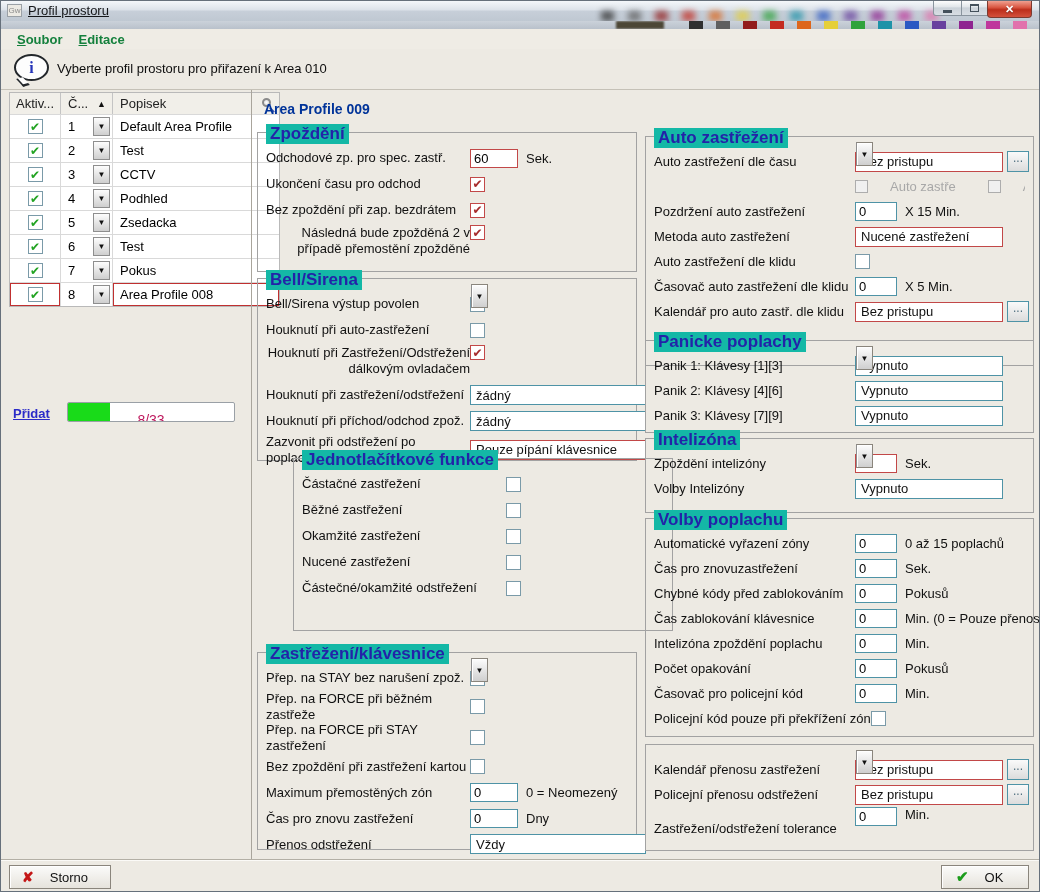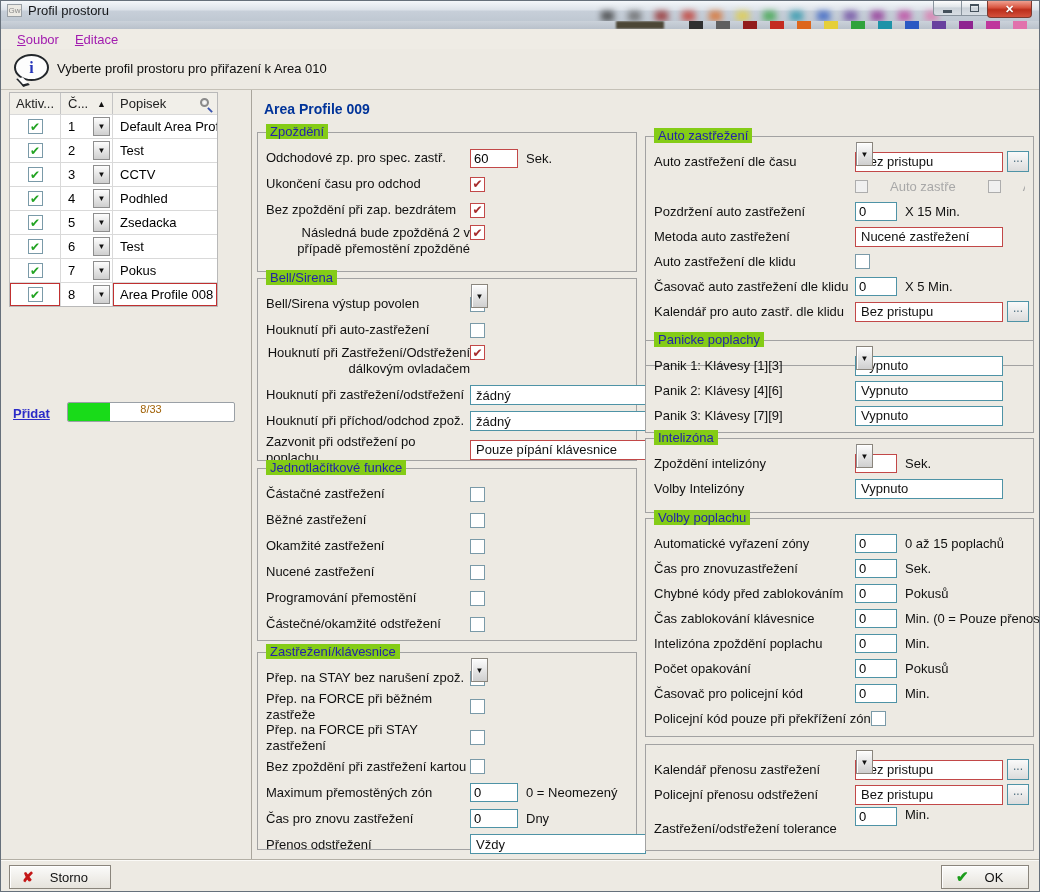--- a/index.html
+++ b/index.html
@@ -6,21 +6,21 @@
   html,body { background:#9aa5ad; }
   body { font-family:"Liberation Sans", sans-serif; }
   .window{ position:relative; width:1040px; height:892px; background:#EDEAE3;
            border:1px solid #66707B; overflow:hidden; }
 
   
   .titlebar{ position:relative; height:20px;
     background:linear-gradient(#F4F7FA,#DCE2E9 45%,#C7CFD9 50%,#BFC8D2); overflow:hidden; }
   .win-icon{ position:absolute; left:6px; top:3px; width:15px; height:13px; background:#ECEAE4;
     border:1px solid #9AA0A6; font-size:8px; color:#8A8A8A; line-height:11px; text-align:center; }
-  .title{ position:absolute; left:27px; top:2px; font-size:13px; color:#15171A; }
+  .title{ position:absolute; left:27px; top:2px; font-size:13px; color:#15171A;text-decoration:underline; }
   .blur-dots{ position:absolute; left:600px; top:10px; height:10px; display:flex; gap:14px;
     filter:blur(3px); opacity:.75; }
   .blur-dots i{ width:13px; height:10px; display:block; }
   .caption-buttons{ position:absolute; right:7px; top:0; display:flex; }
   .cap-btn{ height:15px; border:1px solid #8A949E; border-top:none;
     background:linear-gradient(#FDFDFD,#E3E7EB 40%,#CBD2D9 50%,#D8DDE3);
     display:flex; align-items:center; justify-content:center; margin-left:-1px; }
   .cap-btn.min{ width:29px; border-radius:0 0 0 3px; }
   .cap-btn.max{ width:27px; }
   .cap-btn.close{ width:45px; height:17px; border-radius:0 0 4px 4px; border-color:#7C3A30;
@@ -32,34 +32,34 @@
   
   .palette-strip{ position:relative; height:8px;
     background:linear-gradient(#CBD2DA,#B9C1CB); overflow:hidden; }
   .palette-strip i{ position:absolute; top:0; width:14px; height:8px; display:block; }
   .palette-strip .blob{ left:615px; width:48px; background:#4C4736; filter:blur(1px); }
 
   
   .client{ position:relative; height:864px; background:#EDEAE3; }
   .menubar{ height:20px; padding-left:8px; display:flex; align-items:center; font-size:13px;
     background:#EFECE5; }
-  .menu-item{ padding:1px 8px; color:#a21caf; cursor:default; }
+  .menu-item{ padding:1px 8px; color:#15803d; cursor:default;font-weight:bold; }
   .infobar{ position:relative; height:40px; }
   .info-icon{ position:absolute; left:13px; top:5px; width:35px; height:27px; background:#FDFDFD;
     border:2px solid #23272B; border-radius:50%; display:flex; align-items:center; justify-content:center; }
   .info-icon .i{ font-family:"Liberation Serif",serif; font-weight:bold; font-size:16px; color:#2433B8; }
   .info-icon .tail{ position:absolute; left:3px; bottom:-7px; width:8px; height:8px; background:#FDFDFD;
     border-left:2px solid #23272B; border-bottom:2px solid #23272B; transform:skewX(35deg) rotate(-12deg); }
   .info-text{ position:absolute; left:56px; top:12px; font-size:13px; color:#0E0E0E; }
 
   .content{ position:relative; height:770px; border-top:1px solid #C5C1B7; }
   .vdiv{ position:absolute; left:250px; top:0; bottom:0; width:1px; background:#A9A59C; }
 
   
-  .ptable{ position:absolute; left:8px; top:2px; width:209px; border:1px solid #B9B9B9; background:#fff; }
+  .ptable{ position:absolute; left:8px; top:2px; width:271px; border:1px solid #B9B9B9; background:#fff; }
   .prow{ display:flex; height:24px; border-top:1px solid #D9D9D9; background:#fff; }
   .prow.header{ height:21px; background:#F1EFE9; border-top:none; font-size:13px; color:#222; }
   .pcell{ display:flex; align-items:center; position:relative; }
   .c-active{ width:50px; justify-content:center; }
   .c-num{ width:52px; border-left:1px solid #D9D9D9; padding-left:7px; font-size:13px; }
   .c-label{ flex:1; border-left:1px solid #D9D9D9; padding-left:7px; font-size:13px; white-space:nowrap; overflow:hidden; }
   .prow.header .c-num,.prow.header .c-label{ border-left:1px solid #C4C4C4; }
   .prow.header .c-active{ justify-content:flex-start; padding-left:6px; }
   .sort-icon{ position:absolute; right:6px; font-size:9px; color:#111; }
   .search-icon{ position:absolute; right:5px; width:12px; height:12px; }
@@ -78,32 +78,32 @@
   .cb.red.checked::after{ color:#A62B2B; }
   .cb.disabled{ width:13px; height:13px; border-color:#ADADAD; background:#F0F0F0; }
   .prow.selected .c-active{ box-shadow:inset 0 0 0 1px #C03030; }
   .prow.selected .c-label{ box-shadow:inset 0 0 0 1px #C03030; }
 
   .add-link{ position:absolute; left:12px; top:316px; font-size:13px; font-weight:bold;
     color:#2B2BC8; text-decoration:underline; cursor:pointer; }
   .progress{ position:absolute; left:66px; top:312px; width:168px; height:20px; background:#fff;
     border:1px solid #9AA0A6; border-radius:2px; overflow:hidden; }
   .progress .fill{ position:absolute; left:0; top:0; bottom:0; background:#19DB19; }
-  .progress .ptext{ position:absolute; left:0; right:0; top:0; text-align:center; font-size:11px; color:#a16207; }
+  .progress .ptext{ position:absolute; left:0; right:0; top:9px; text-align:center; font-size:14px; color:#be185d; }
 
   
   .main{ position:absolute; left:251px; right:0; top:0; bottom:0; overflow:hidden; }
   .profile-title{ position:absolute; left:12px; top:11px; font-size:14px; font-weight:bold; color:#003399; }
   .col{ position:absolute; top:0; }
   .col-mid{ left:5px; width:380px; }
   .col-right{ left:393px; width:389px; }
 
   .group{ position:absolute; left:0; width:100%; border:1px solid #A2A2A2; padding:12px 8px 0 8px; }
-  .gtitle{ position:absolute; top:-9px; left:8px; background:#84cc16; padding:0 4px;
-    color:#2323A8; font-size:13px; white-space:nowrap; }
+  .gtitle{ position:absolute; top:-9px; left:8px; background:#14b8a6; padding:0 4px;
+    color:#2323A8; font-size:17px; white-space:nowrap;font-weight:bold; }
 
   .frow{ display:flex; align-items:center; min-height:26px; }
   .col-right .frow{ min-height:25px; }
   .frow.tw{ min-height:39px; align-items:flex-start; padding-top:2px;text-align:right; }
   .flabel{ font-size:13px; color:#111; line-height:1.2; white-space:pre-line; }
   .col-mid .flabel{ flex:0 0 204px; }
   .col-right .flabel{ flex:0 0 201px; }
   .frow.inline .flabel{ flex:0 0 auto; white-space:nowrap; }
   .frow.below{ align-items:flex-start; }
   .frow.below .flabel{ margin-top:14px; }
@@ -381,40 +381,36 @@
                 </div>
               </div>
               <div class="frow">
                 <span class="flabel">Zazvonit při odstřežení po poplachu</span>
                 <div class="dd red">
                   <span class="txt">Pouze pípání klávesnice</span>
                   <span class="btn">▼</span>
                 </div>
               </div>
             </div>
-            <div class="group" style="top: 378px; height: 173px;">
+            <div class="group" style="top: 368px; height: 173px; margin-left: 36px;">
               <span class="gtitle">Jednotlačítkové funkce</span>
               <div class="frow">
                 <span class="flabel">Částačné zastřežení</span>
                 <div class="cb"></div>
               </div>
               <div class="frow">
                 <span class="flabel">Běžné zastřežení</span>
                 <div class="cb"></div>
               </div>
               <div class="frow">
                 <span class="flabel">Okamžité zastřežení</span>
                 <div class="cb"></div>
               </div>
               <div class="frow">
                 <span class="flabel">Nucené zastřežení</span>
-                <div class="cb"></div>
-              </div>
-              <div class="frow">
-                <span class="flabel">Programování přemostění</span>
                 <div class="cb"></div>
               </div>
               <div class="frow">
                 <span class="flabel">Částečné/okamžité odstřežení</span>
                 <div class="cb"></div>
               </div>
             </div>
             <div class="group" style="top: 562px; height: 198px;">
               <span class="gtitle">Zastřežení/klávesnice</span>
               <div class="frow">

